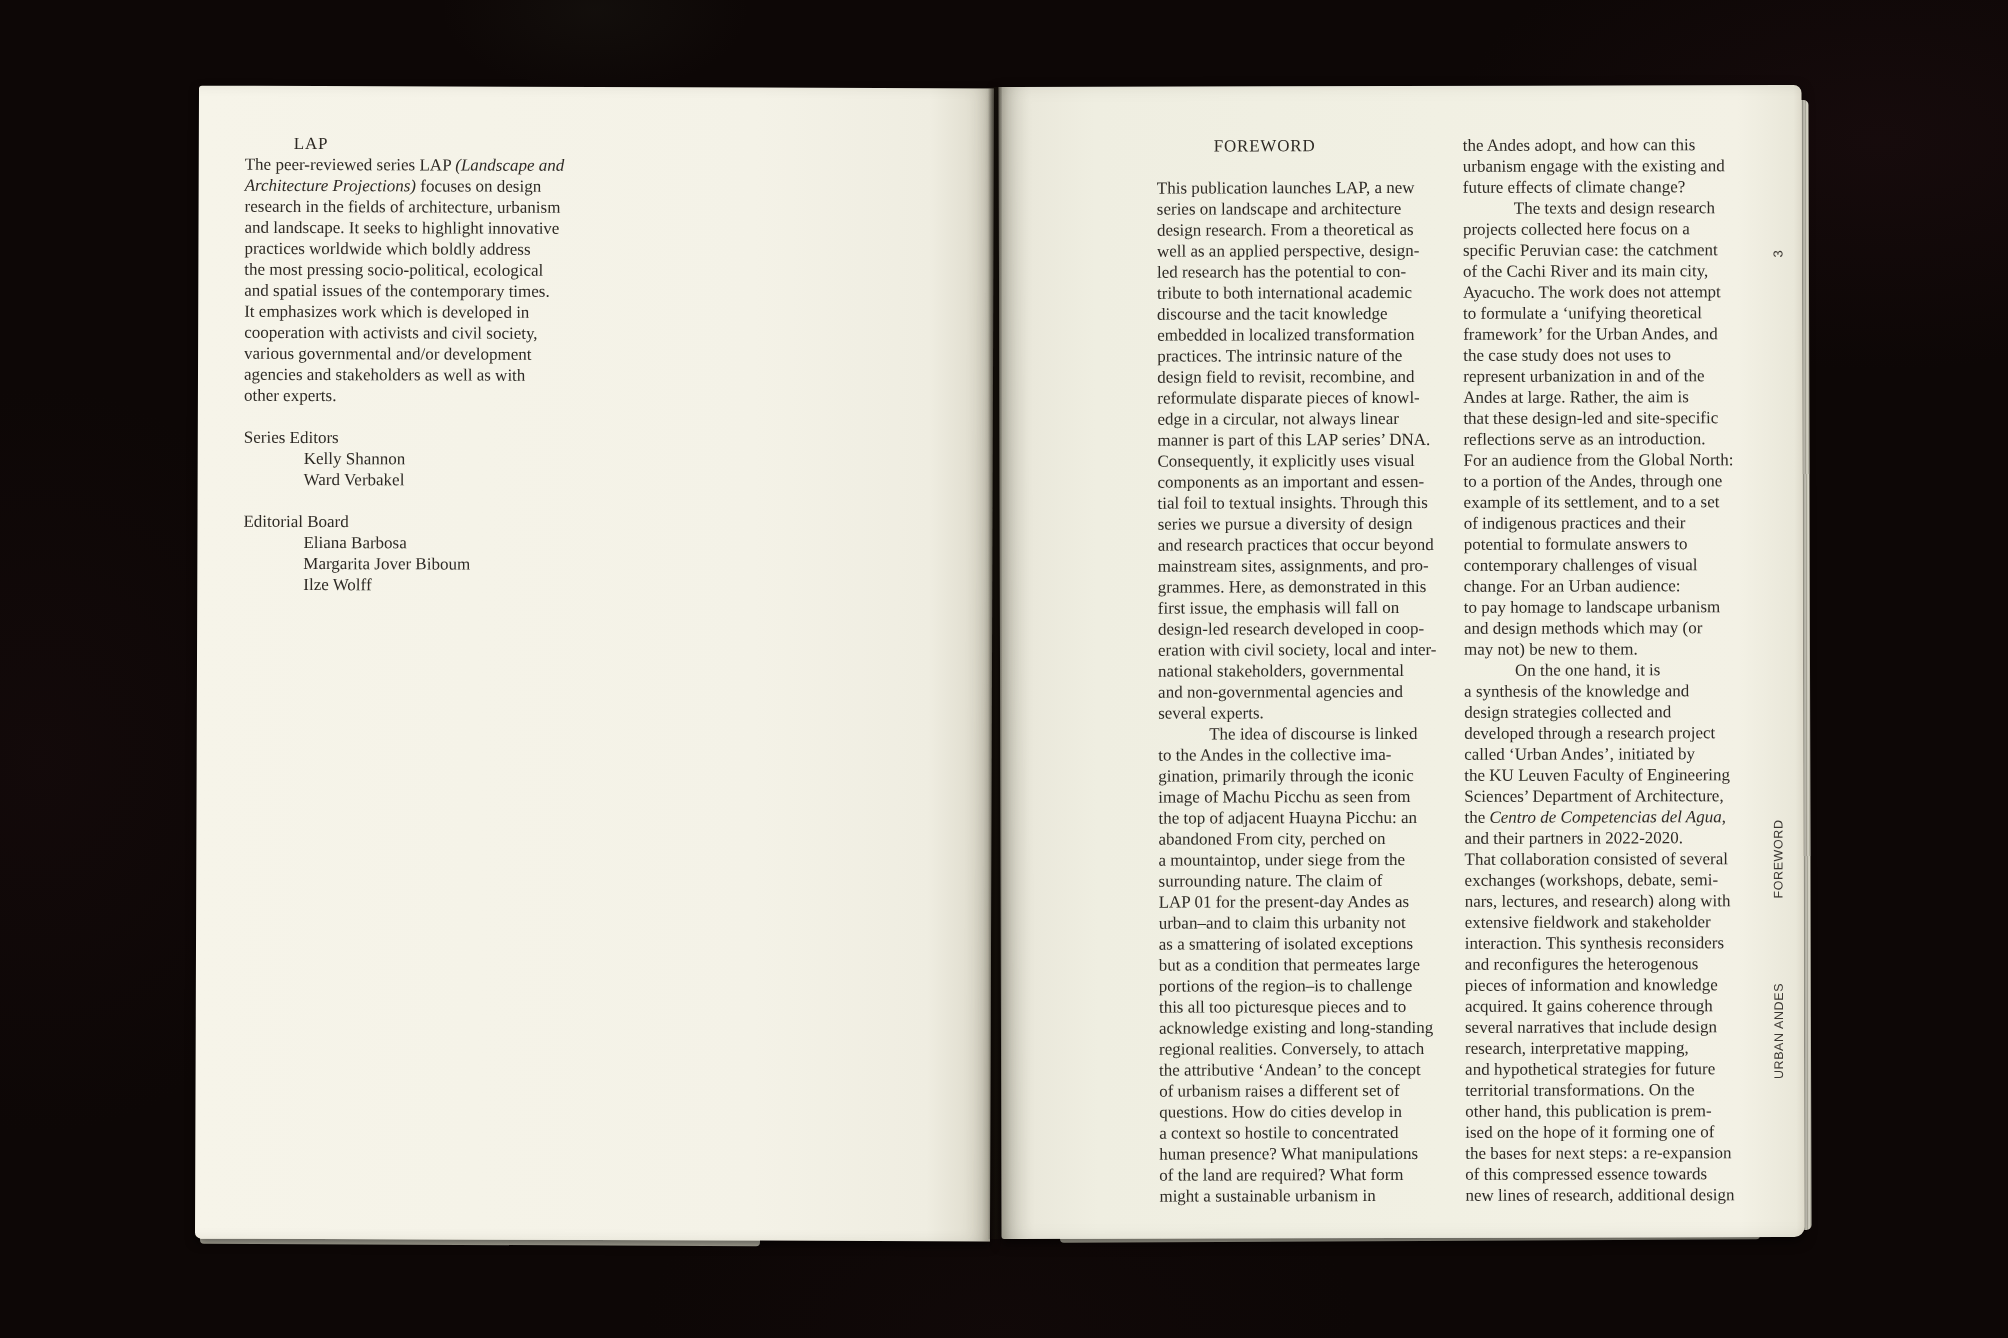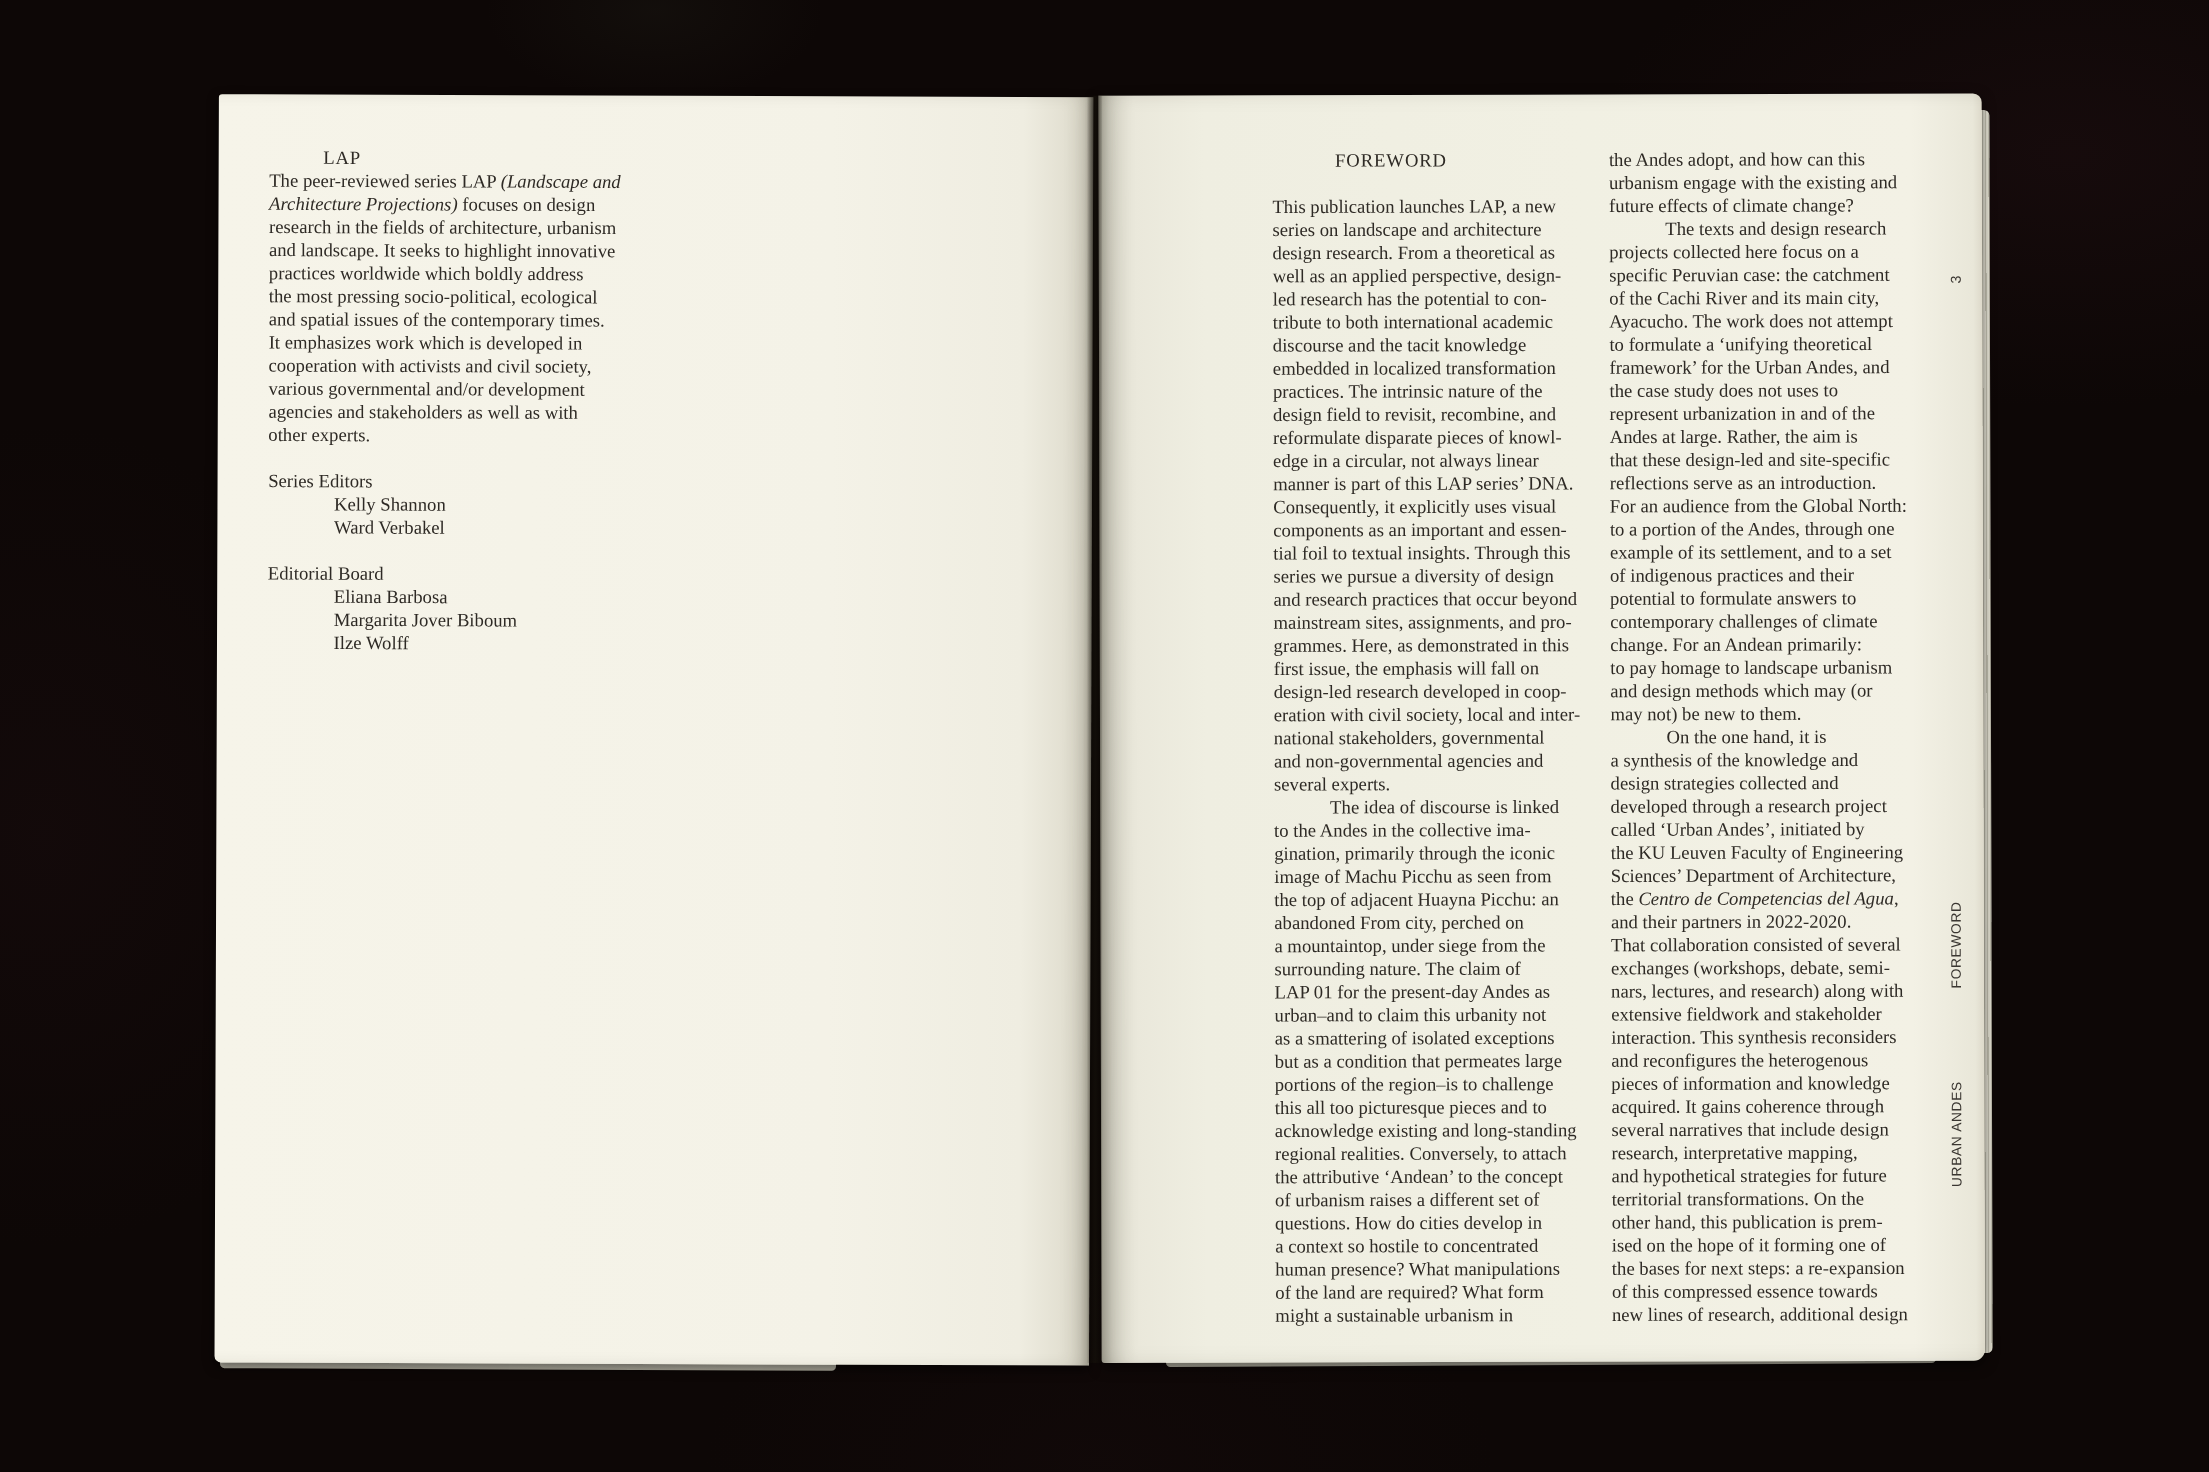--- a/index.html
+++ b/index.html
@@ -168,22 +168,22 @@
           <div class="line">the case study does not uses to</div>
           <div class="line">represent urbanization in and of the</div>
           <div class="line">Andes at large. Rather, the aim is</div>
           <div class="line">that these design-led and site-specific</div>
           <div class="line">reflections serve as an introduction.</div>
           <div class="line">For an audience from the Global North:</div>
           <div class="line">to a portion of the Andes, through one</div>
           <div class="line">example of its settlement, and to a set</div>
           <div class="line">of indigenous practices and their</div>
           <div class="line">potential to formulate answers to</div>
-          <div class="line">contemporary challenges of climate</div>
-          <div class="line">change. For an Andean primarily:</div>
+          <div class="line">contemporary challenges of visual</div>
+          <div class="line">change. For an Urban audience:</div>
           <div class="line">to pay homage to landscape urbanism</div>
           <div class="line">and design methods which may (or</div>
           <div class="line">may not) be new to them.</div>
           <div class="line">   On the one hand, it is</div>
           <div class="line">a synthesis of the knowledge and</div>
           <div class="line">design strategies collected and</div>
           <div class="line">developed through a research project</div>
           <div class="line">called ‘Urban Andes’, initiated by</div>
           <div class="line">the KU Leuven Faculty of Engineering</div>
           <div class="line">Sciences’ Department of Architecture,</div>

